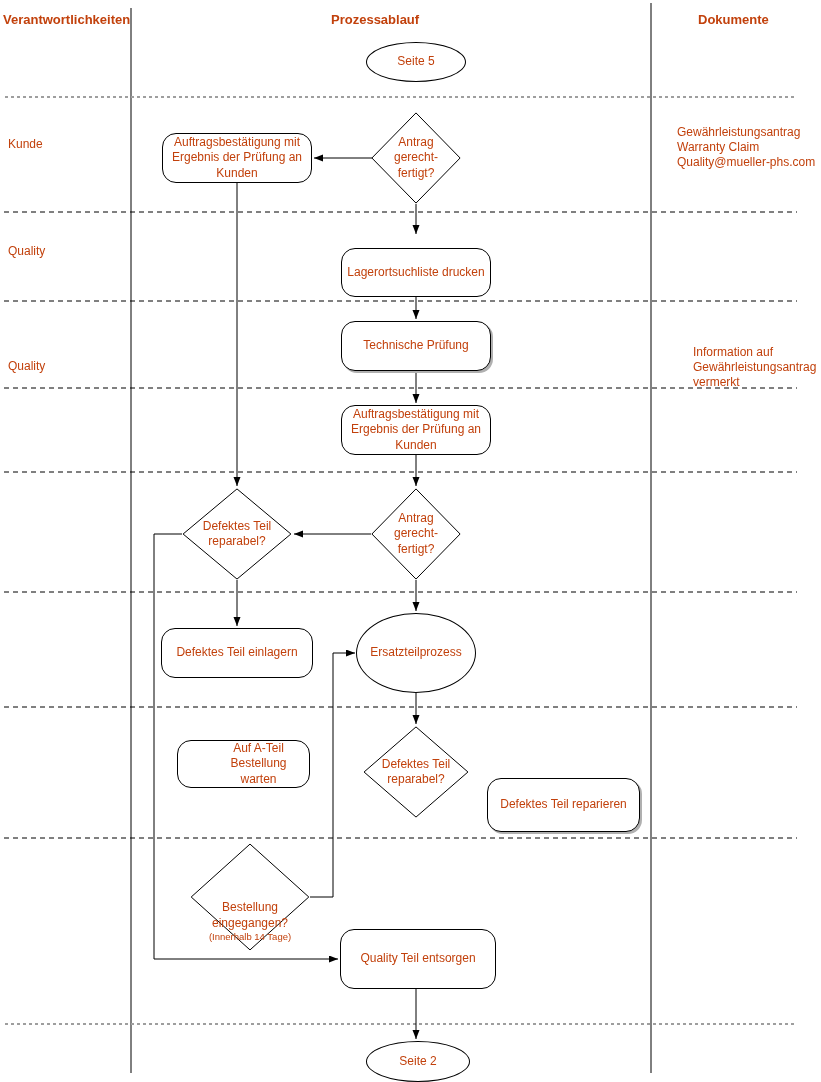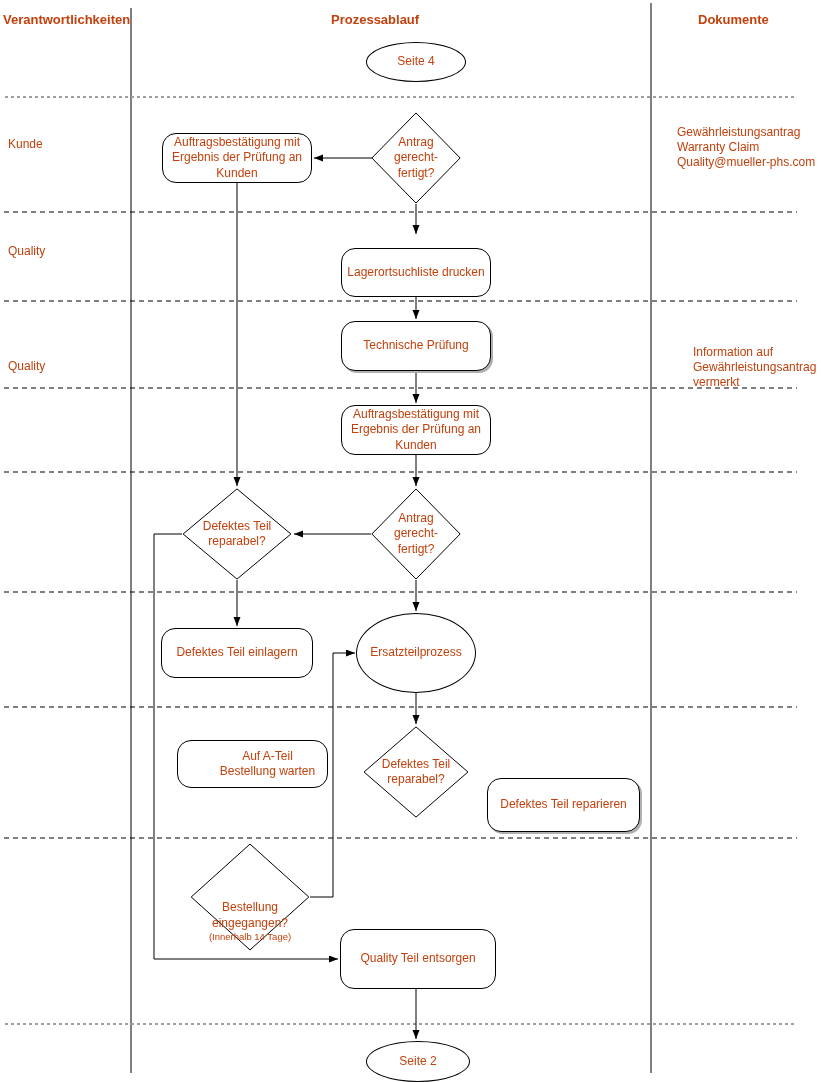--- a/index.html
+++ b/index.html
@@ -78,21 +78,21 @@
     <span>Warranty Claim</span>
     <span>Quality@mueller-phs.com</span>
   </div>
   <div class="doc-block" style="top:345px;margin-left:16px;">
     <span>Information auf</span>
     <span>Gewährleistungsantrag</span>
     <span>vermerkt</span>
   </div>
 
   <div class="node ellipse" style="left:366px;top:42px;width:100px;height:40px;">
-    <span>Seite 4</span>
+    <span>Seite 5</span>
   </div>
 
   <div class="node diamond" style="left:371px;top:112px;width:90px;height:92px;">
     <svg viewBox="0 0 100 100" preserveAspectRatio="none">
         <polygon points="50,1 99,50 50,99 1,50"></polygon>
       </svg>
     <span class="dlabel" style="width:62px;">Antrag gerecht- fertigt?</span>
   </div>
 
   <div class="node box" style="left:162px;top:133px;width:150px;height:50px;">
@@ -126,21 +126,21 @@
   </div>
 
   <div class="node ellipse" style="left:356px;top:613px;width:120px;height:80px;">
     <span>Ersatzteilprozess</span>
   </div>
 
   <div class="node box" style="left:161px;top:628px;width:152px;height:50px;">
     <span>Defektes Teil einlagern</span>
   </div>
 
-  <div class="node box" style="left:177px;top:740px;width:151px;height:48px;padding-left:35px;">
+  <div class="node box" style="left:177px;top:740px;width:133px;height:48px;padding-left:35px;">
     <span>Auf A-Teil Bestellung warten</span>
   </div>
 
   <div class="node diamond" style="left:363px;top:726px;width:106px;height:92px;">
     <svg viewBox="0 0 100 100" preserveAspectRatio="none">
         <polygon points="50,1 99,50 50,99 1,50"></polygon>
       </svg>
     <span class="dlabel" style="width:82px;">Defektes Teil reparabel?</span>
   </div>
 

